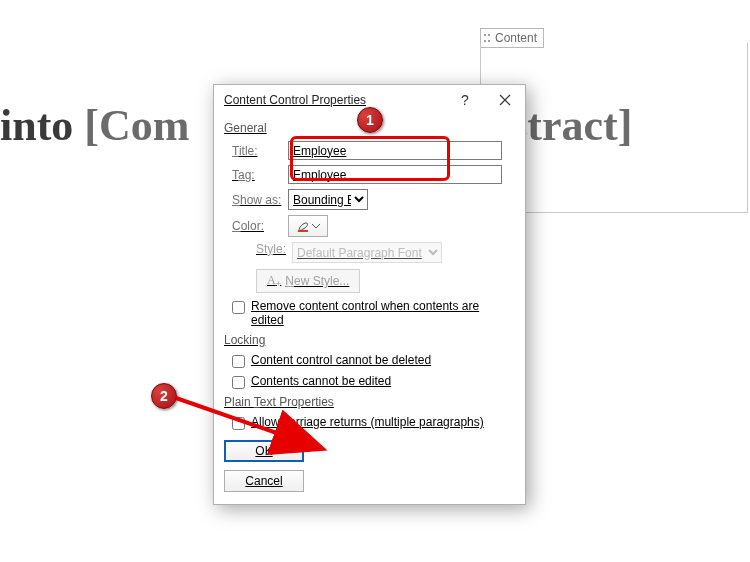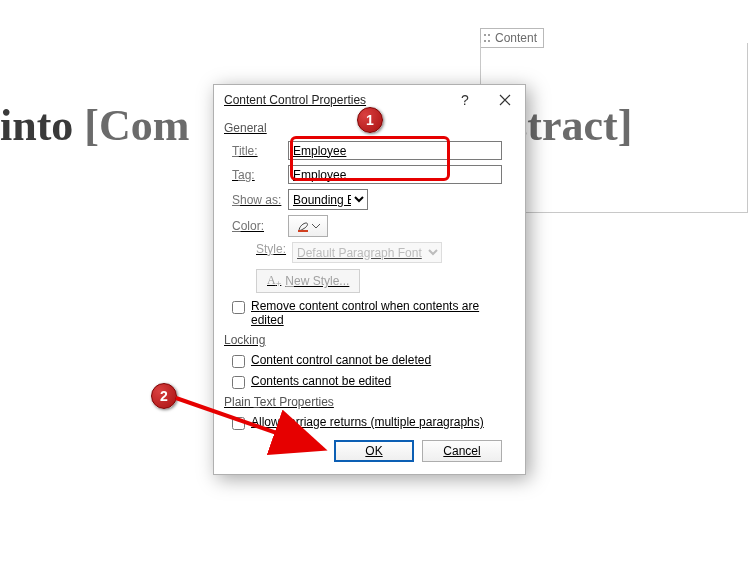--- a/index.html
+++ b/index.html
@@ -184,20 +184,21 @@
       border: 3px solid #e60000;
       border-radius: 6px;
       pointer-events: none;
     }
 
     .button-row {
       display: flex;
       justify-content: flex-end;
       gap: 8px;
       margin-top: 10px;
+      flex-direction: column;
     }
     .dlg-btn {
       width: 80px;
       height: 22px;
       border: 1px solid #adadad;
       background: linear-gradient(#fdfdfd,#efefef);
       font-size: 12px;
       cursor: pointer;
     }
     .dlg-btn.primary {

